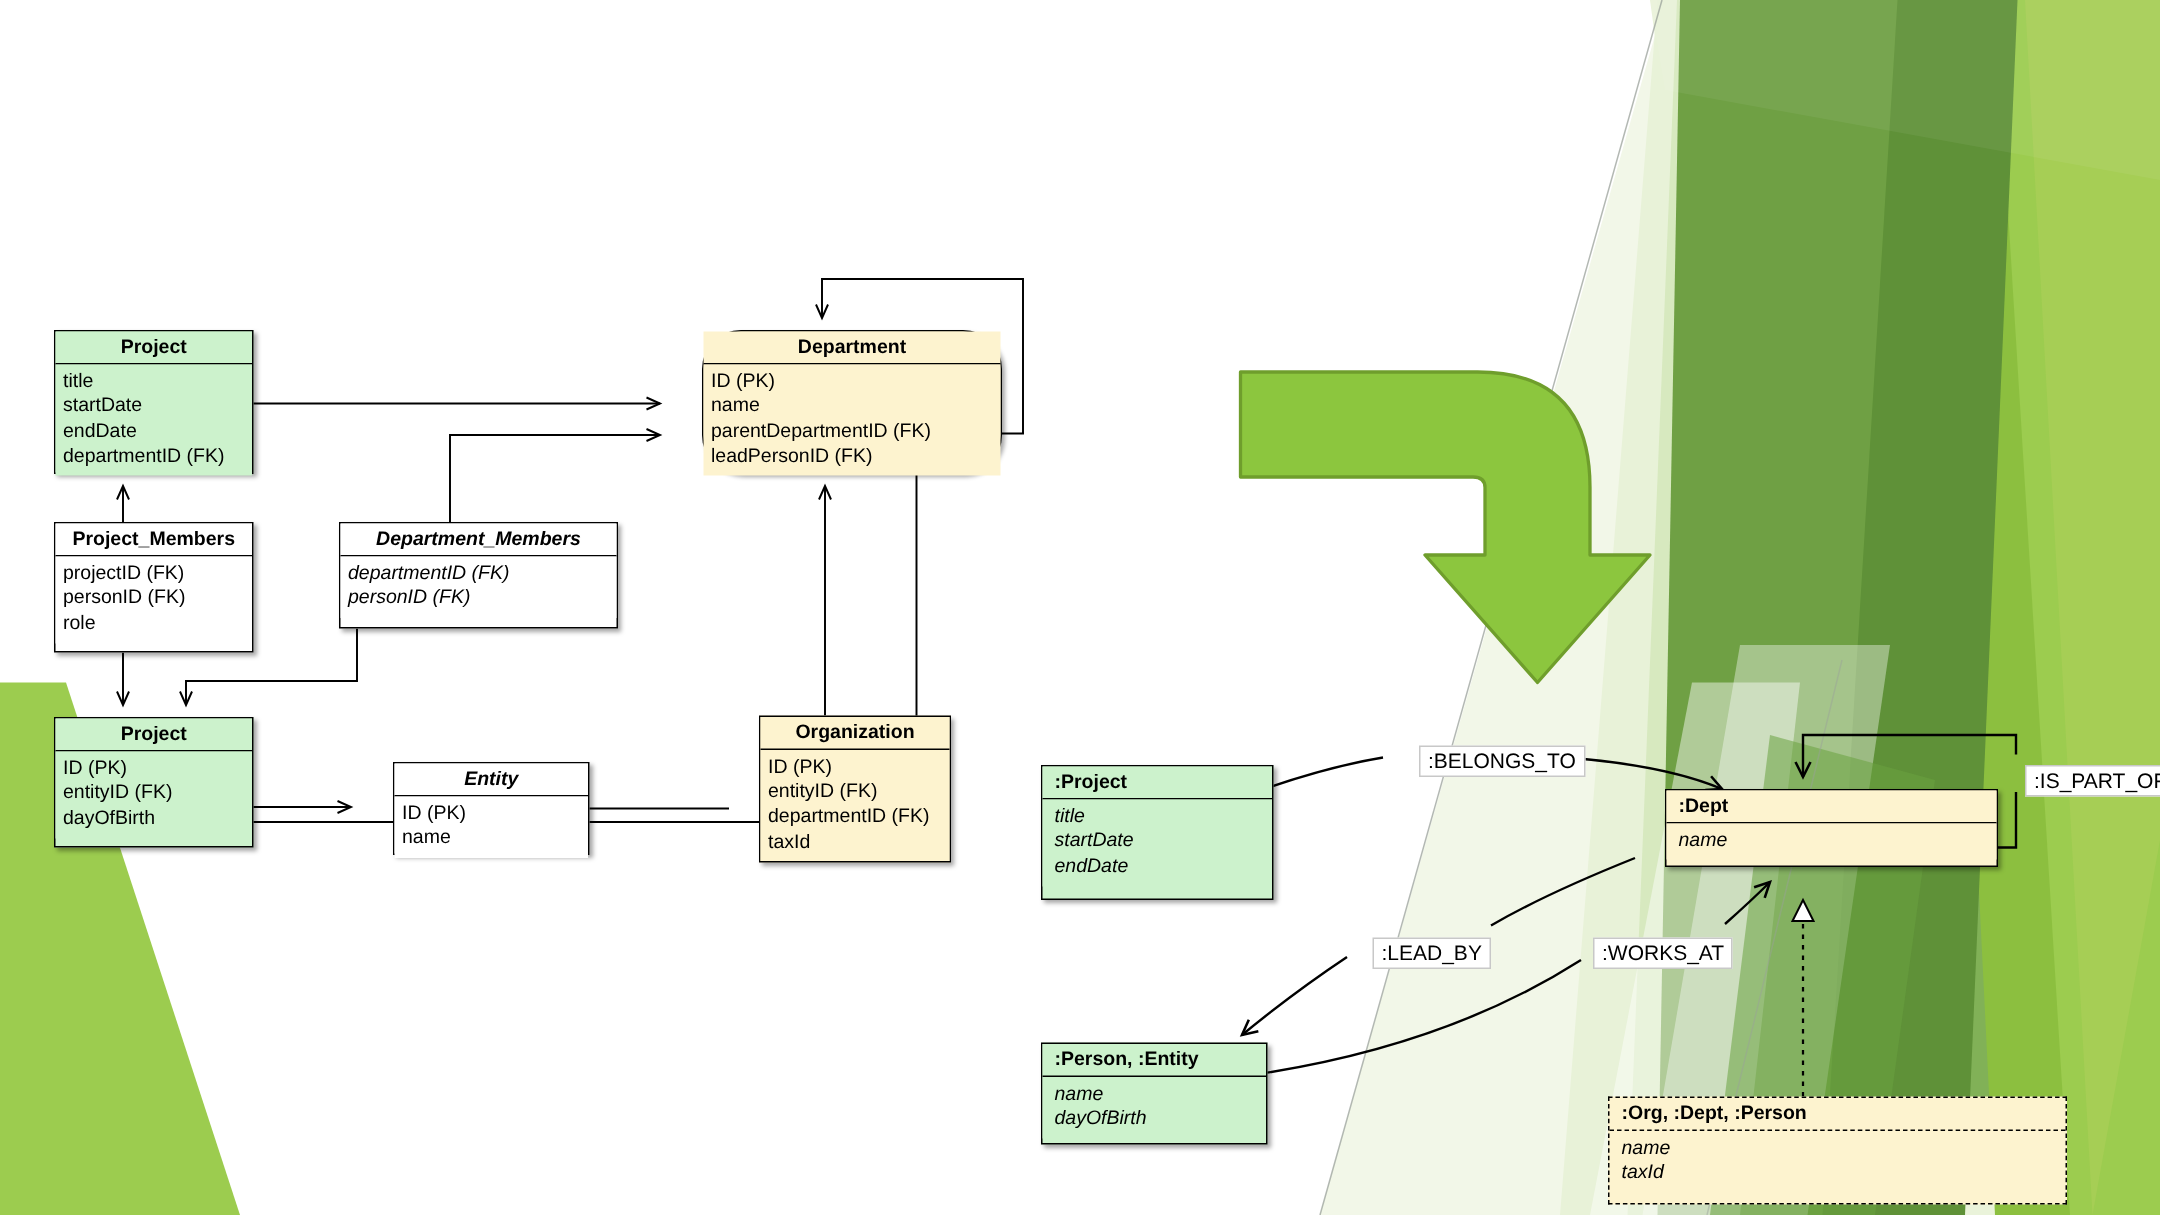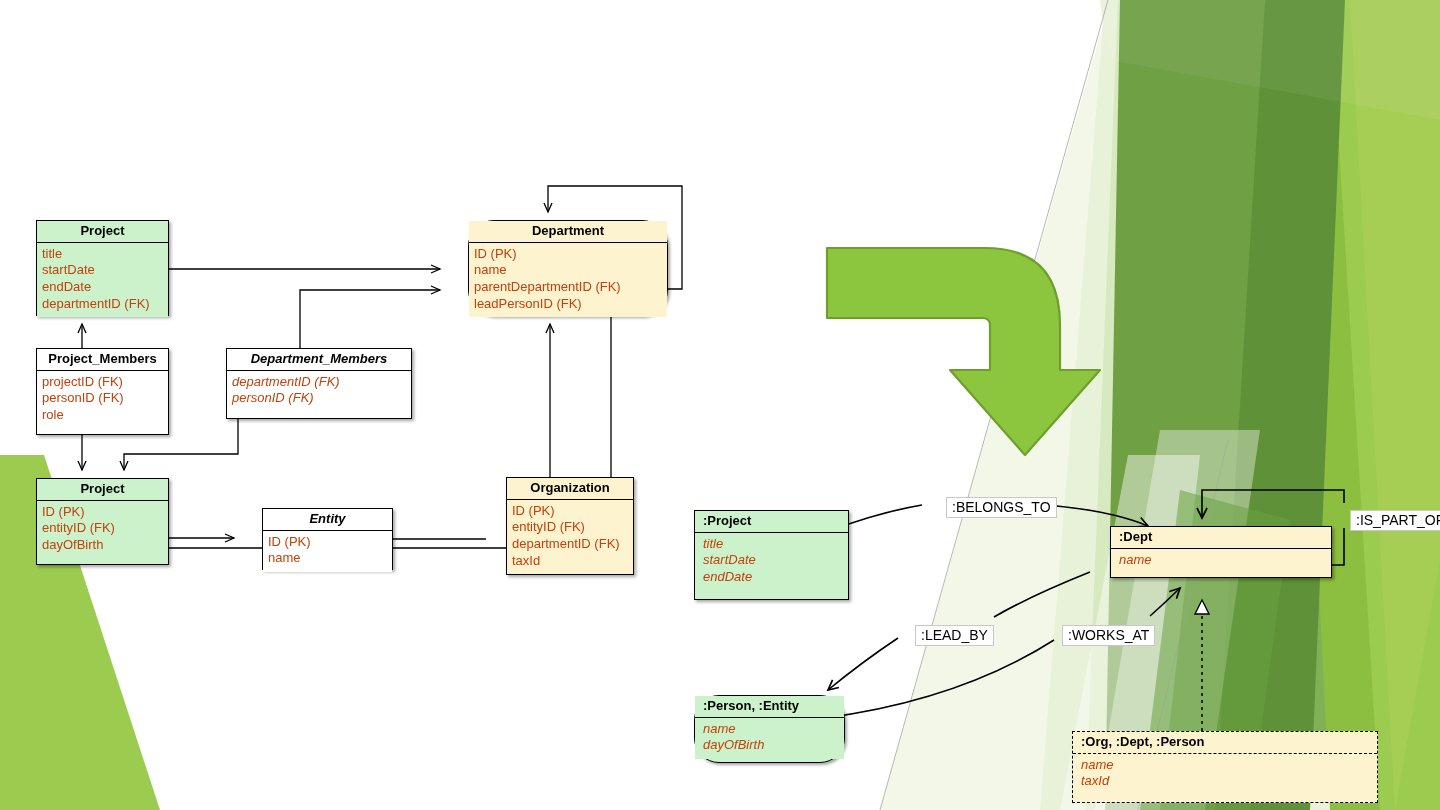--- a/index.html
+++ b/index.html
@@ -46,21 +46,21 @@
     color: #000000;
     border-bottom: 1.2px solid #000000;
     padding: 3px 4px 4px 4px;
     line-height: 1.05;
     white-space: nowrap;
   }
   .box .body {
     box-sizing: border-box;
     padding: 3px 5px 5px 5px;
     font-size: 13px;
-    color: #c2410c;
+    color: #000000;
     line-height: 1.28;
   }
   .box .body div { white-space: nowrap; }
 
   .fill-green .hdr, .fill-green .body { background: #ccf2cc; }
   .fill-green { background: #ccf2cc; }
   .fill-cream .hdr, .fill-cream .body { background: #fdf3cf; }
   .fill-cream { background: #fdf3cf; }
   .fill-white .hdr, .fill-white .body { background: #ffffff; }
   .fill-white { background: #ffffff; }
@@ -265,21 +265,21 @@
       </div>
     </div>
 
     <div class="box gbox fill-cream" style="left:1090px; top:526px; width:222px; height:52px;">
       <div class="hdr">:Dept</div>
       <div class="body">
         <div>name</div>
       </div>
     </div>
 
-    <div class="box gbox fill-green" style="left:674px; top:695px; width:151px; height:68px;border-radius:25px;">
+    <div class="box gbox fill-green" style="left:674px; top:695px; width:151px; height:68px;">
       <div class="hdr">:Person, :Entity</div>
       <div class="body">
         <div>name</div>
         <div>dayOfBirth</div>
       </div>
     </div>
 
     <div class="box gbox dashed" style="left:1052px; top:731px; width:306px; height:72px;">
       <div class="hdr">:Org, :Dept, :Person</div>
       <div class="body">

